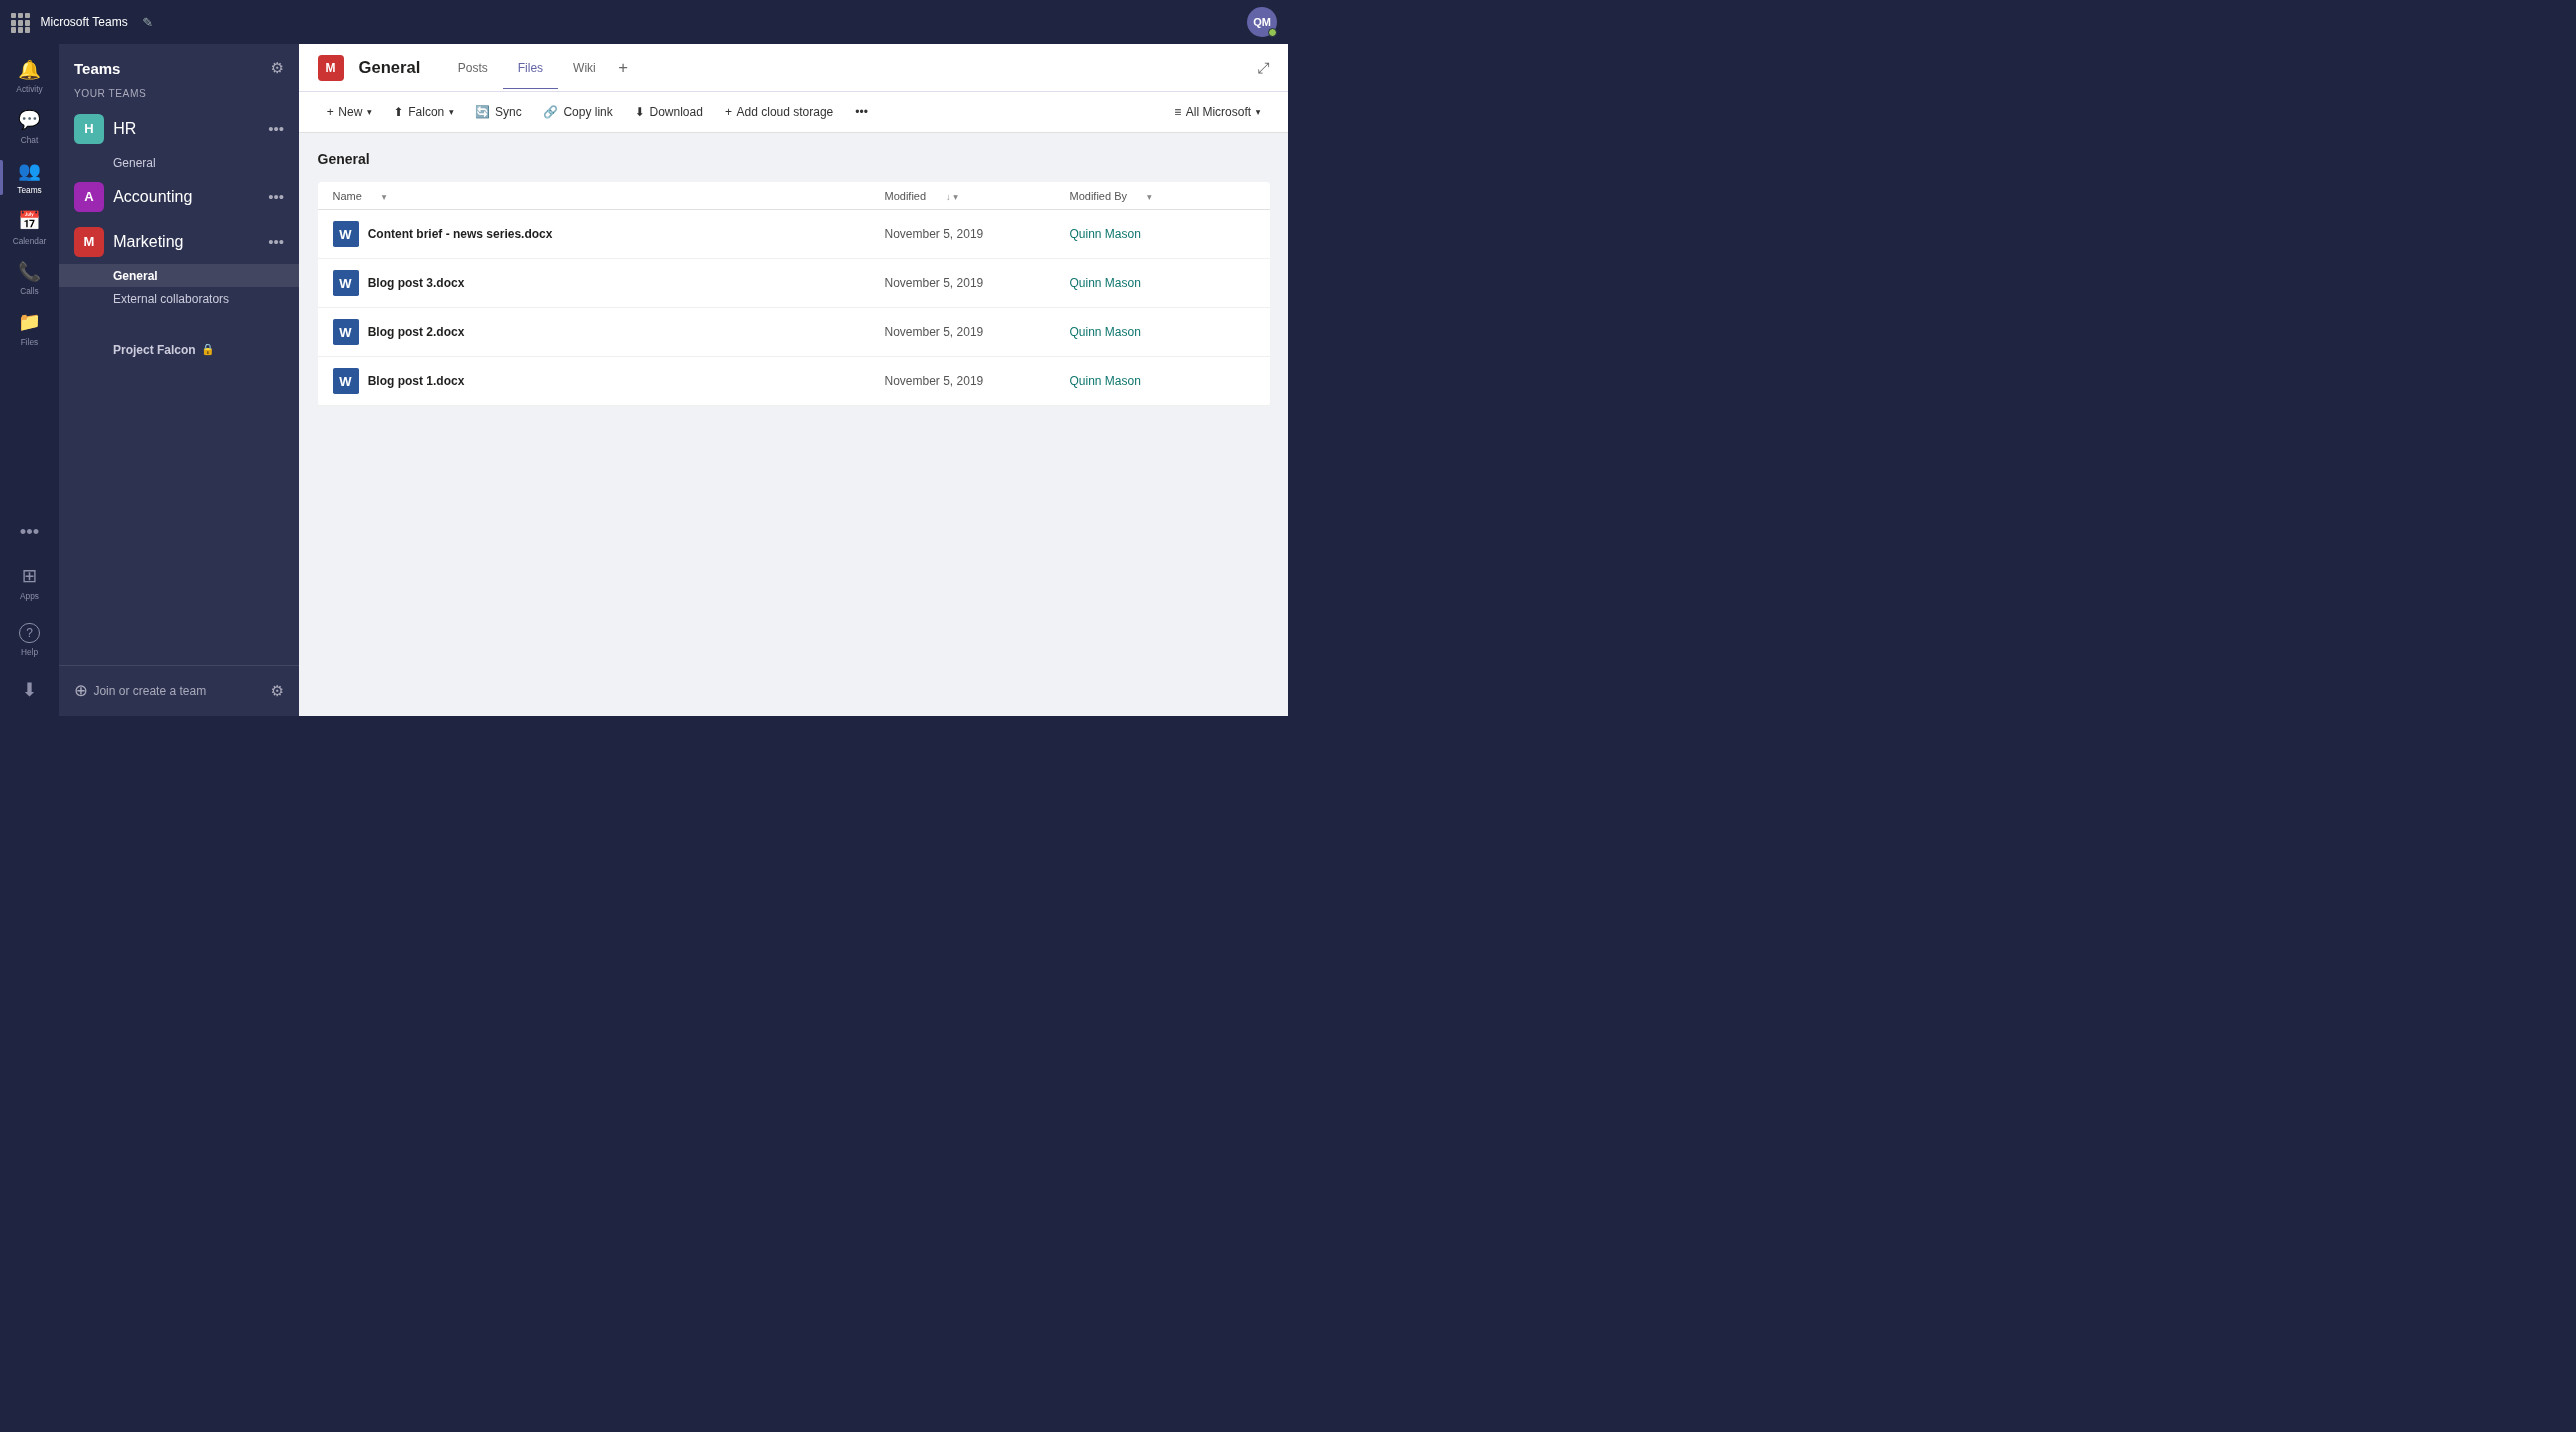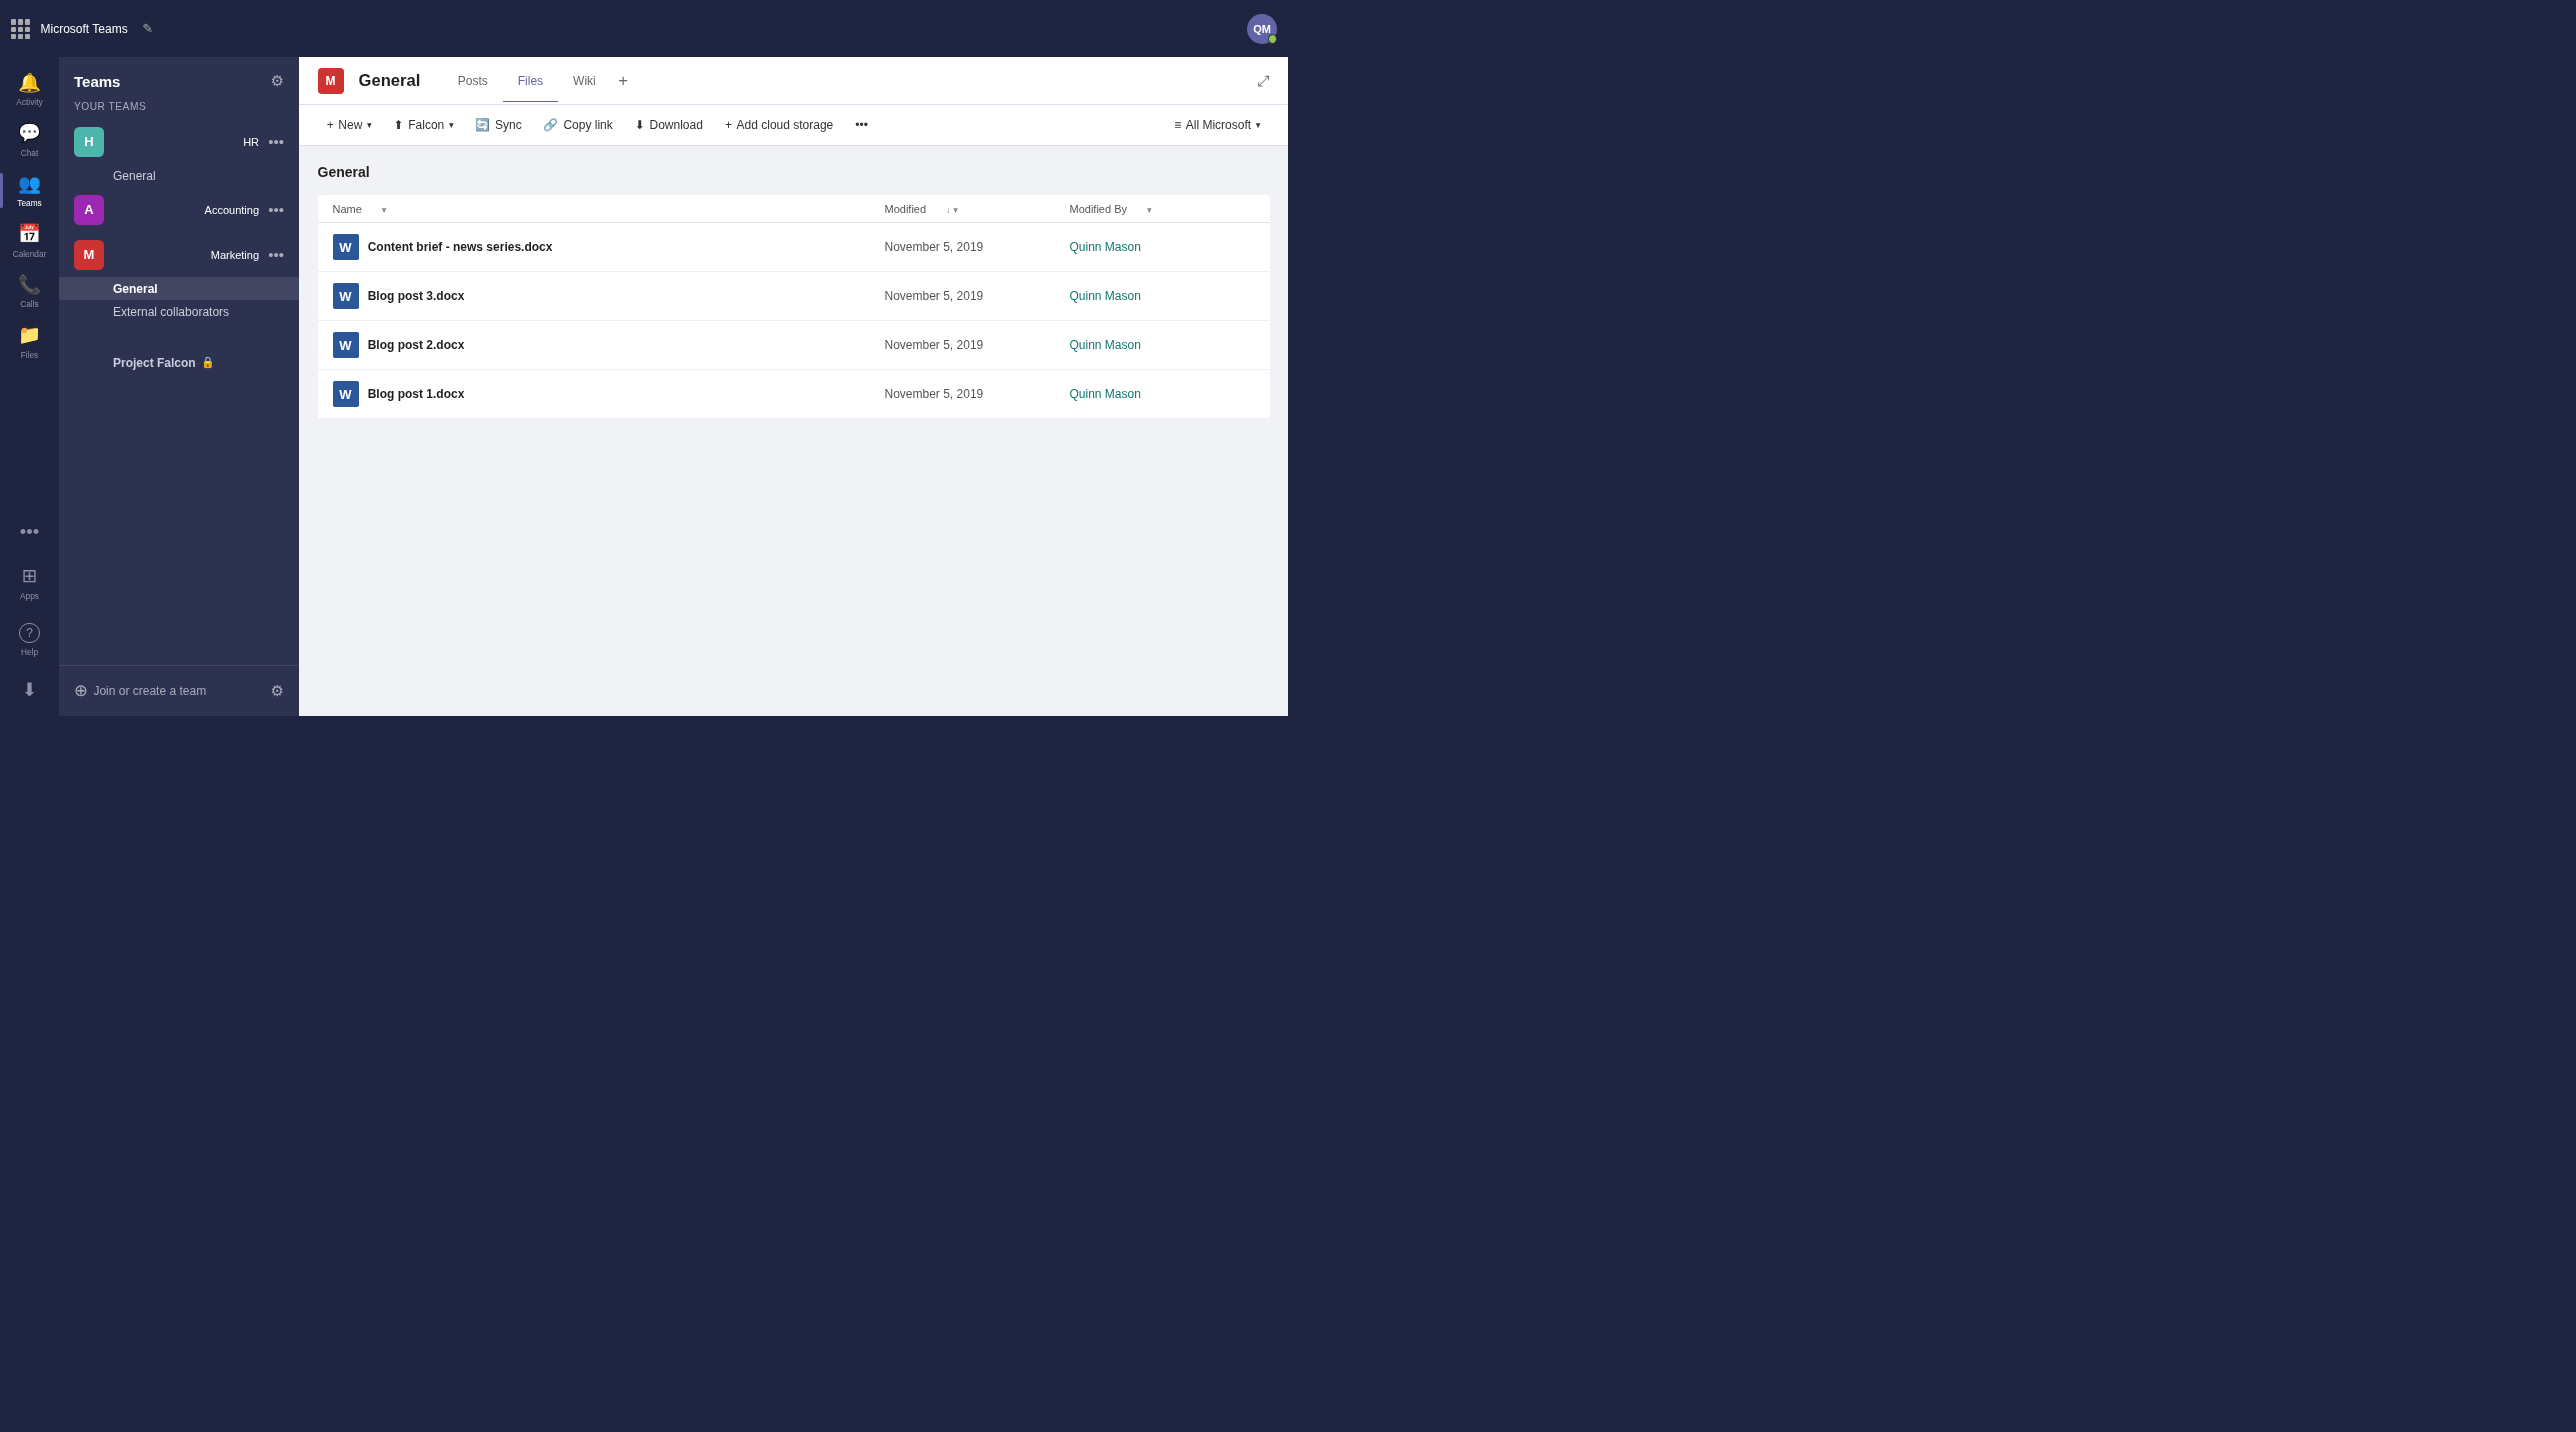--- a/index.html
+++ b/index.html
@@ -4,21 +4,21 @@
   <style>
     * { margin: 0; padding: 0; box-sizing: border-box; }
     body { font-family: 'Segoe UI', sans-serif; background: #1f2540; width: 1288px; height: 716px; overflow: hidden; display: flex; flex-direction: column; }
 
     
     .title-bar {
       background: #1f2540;
       display: flex;
       align-items: center;
       padding: 0 11px;
-      height: 57px;
+      height: 44px;
       flex-shrink: 0;
       gap: 11px;
     }
     .title-bar-grid {
       display: flex;
       align-items: center;
       gap: 7.4px;
     }
     .app-icon {
       width: 18.5px; height: 18.5px;
@@ -143,21 +143,21 @@
     }
     .team-avatar {
       width: 30px; height: 30px;
       border-radius: 5.5px;
       font-weight: 700;
       font-size: 13px;
       color: #fff;
       display: flex; align-items: center; justify-content: center;
       flex-shrink: 0;
     }
-    .team-name { color: #fff; font-size: 11px; flex: 1; text-align: right; }
+    .team-name { color: #fff; font-size: 16px; flex: 1; }
     .team-more { color: #aab; font-size: 15px; cursor: pointer; }
 
     
     .channel-item {
       padding: 4.6px 15px 4.6px 54px;
       color: #ccd;
       font-size: 12px;
       cursor: pointer;
     }
     .channel-item.active { background: rgba(255,255,255,0.1); color: #fff; font-weight: 600; }

